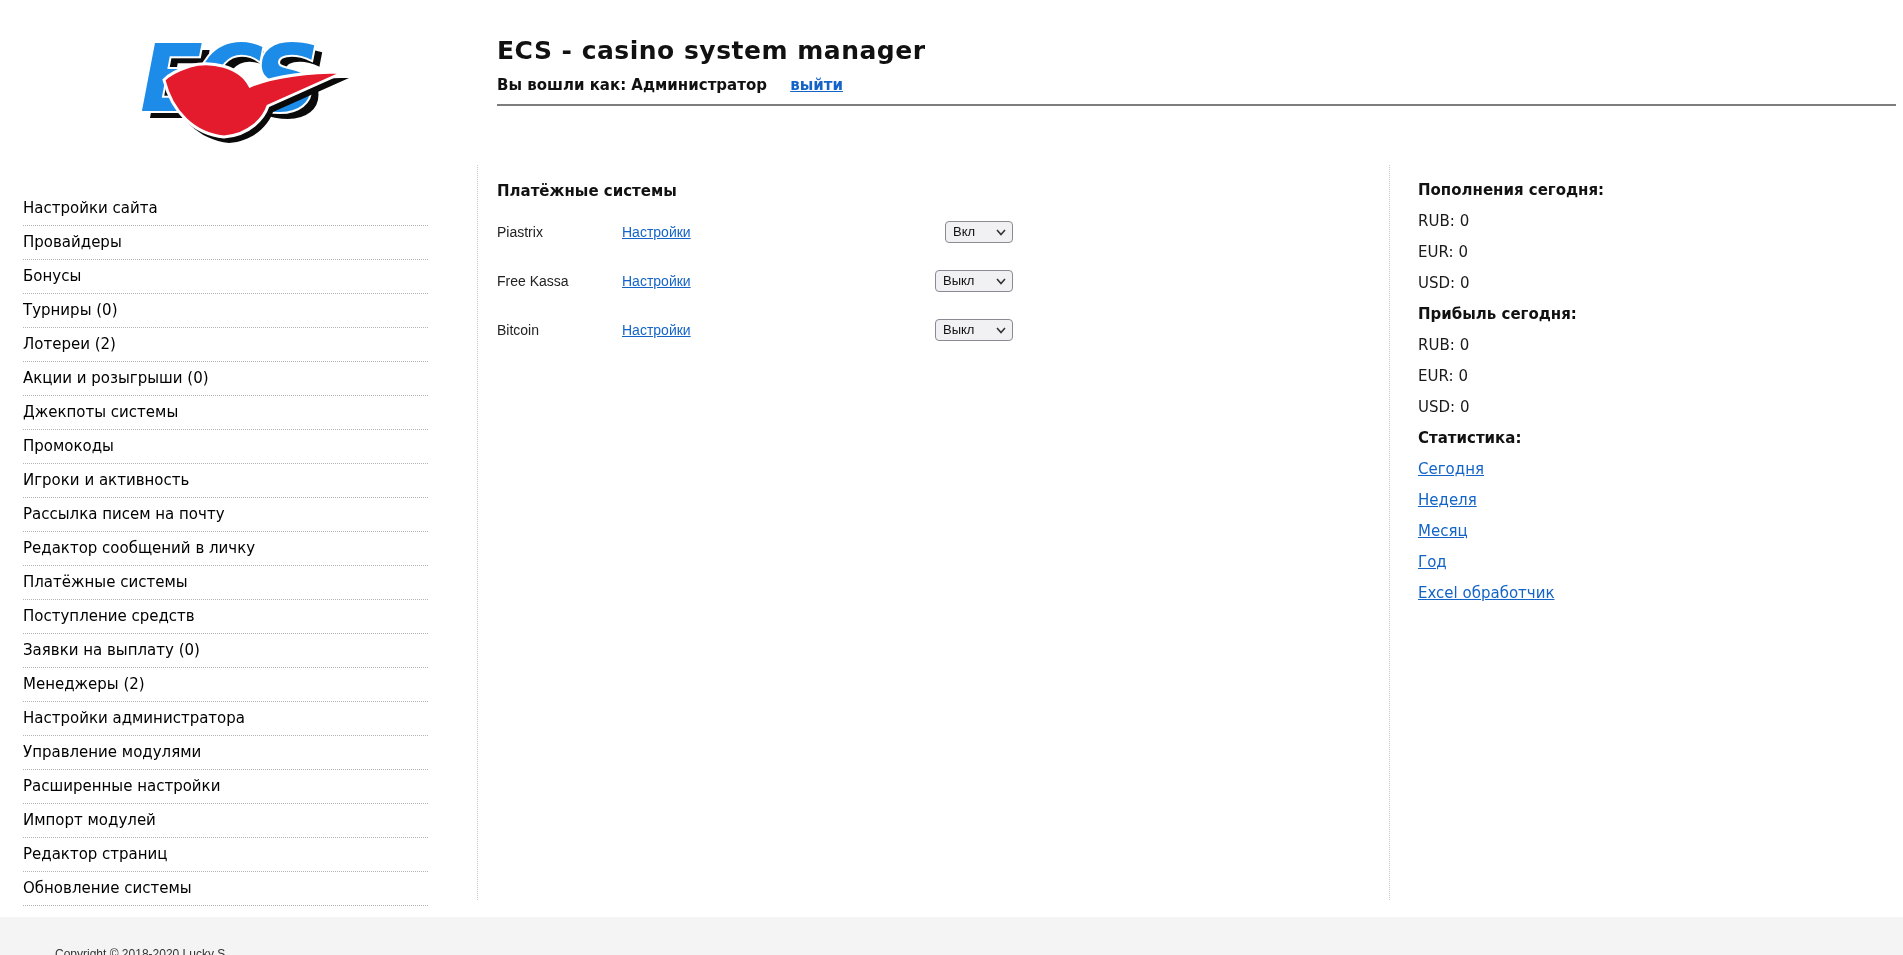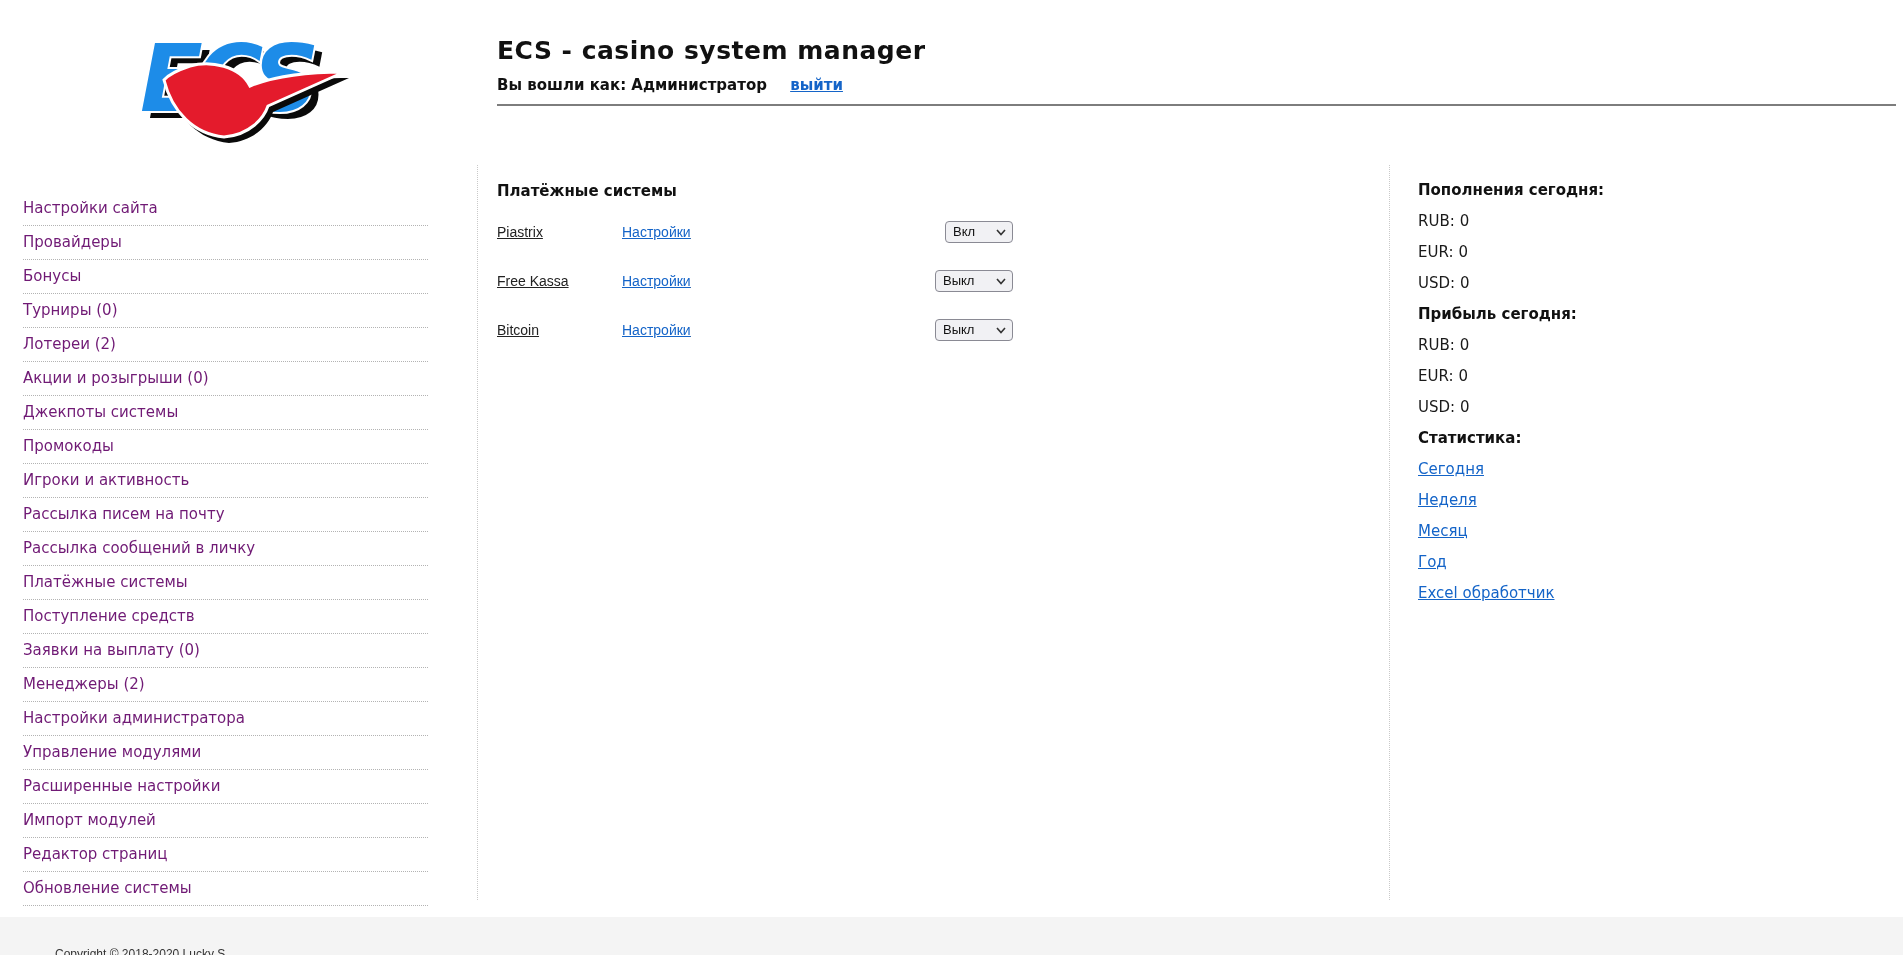--- a/index.html
+++ b/index.html
@@ -12,33 +12,33 @@
   #page-title { left:497px; top:36px; font-size:25px; font-weight:bold;
                 letter-spacing:.5px; color:#111; white-space:nowrap; }
   #login-line { left:497px; top:76px; font-size:15px; font-weight:bold; color:#111; }
   #login-line a { margin-left:18px; }
   a.lnk { color:#1464c8; text-decoration:underline; cursor:pointer; }
   #header-rule { left:497px; top:104px; width:1399px; border-top:2px solid #7d7d7d; }
 
   
   #sidebar { left:23px; top:192px; width:405px; list-style:none; }
   #sidebar li { font-size:15px; line-height:16px; padding:8px 0 9px;
-                border-bottom:1px dotted #b3b3b3; color:#701a75; cursor:pointer;
+                border-bottom:1px dotted #b3b3b3; color:#000000; cursor:pointer;
                 white-space:nowrap; }
 
   
   .vdiv { top:165px; height:735px; width:0; border-left:1px dotted #c9c9c9; }
   #vdiv-left  { left:477px; }
   #vdiv-right { left:1389px; }
 
   
   #main-title { left:497px; top:182px; font-size:15px; font-weight:bold; color:#111; }
   #pay-rows { left:497px; top:215px; width:516px; }
   .pay-row { display:flex; align-items:center; height:33px; margin-bottom:16px;
-             font-family:"Liberation Sans", sans-serif; font-size:14px; color:#222;text-decoration:underline; }
+             font-family:"Liberation Sans", sans-serif; font-size:14px; color:#222; }
   .pay-name { width:125px; }
   .pay-link { font-size:14px; }
   .selwrap { margin-left:auto; position:relative; display:inline-block; }
   .selwrap select { appearance:none; -webkit-appearance:none;
         font-family:"Liberation Sans", sans-serif; font-size:13px; color:#111;
         background:#f1f1f4; border:1px solid #8a8a94; border-radius:4px;
         height:22px; padding:0 22px 0 7px; cursor:pointer; width:78px;margin-left:8px; }
   .selwrap.narrow select { width:68px; }
   .selwrap .chev { position:absolute; right:7px; top:8px; pointer-events:none; }
 
@@ -81,21 +81,21 @@
   <li>Настройки сайта</li>
   <li>Провайдеры</li>
   <li>Бонусы</li>
   <li>Турниры (0)</li>
   <li>Лотереи (2)</li>
   <li>Акции и розыгрыши (0)</li>
   <li>Джекпоты системы</li>
   <li>Промокоды</li>
   <li>Игроки и активность</li>
   <li>Рассылка писем на почту</li>
-  <li>Рассылка сообщений в личку</li>
+  <li>Редактор сообщений в личку</li>
   <li>Платёжные системы</li>
   <li>Поступление средств</li>
   <li>Заявки на выплату (0)</li>
   <li>Менеджеры (2)</li>
   <li>Настройки администратора</li>
   <li>Управление модулями</li>
   <li>Расширенные настройки</li>
   <li>Импорт модулей</li>
   <li>Редактор страниц</li>
   <li>Обновление системы</li>

